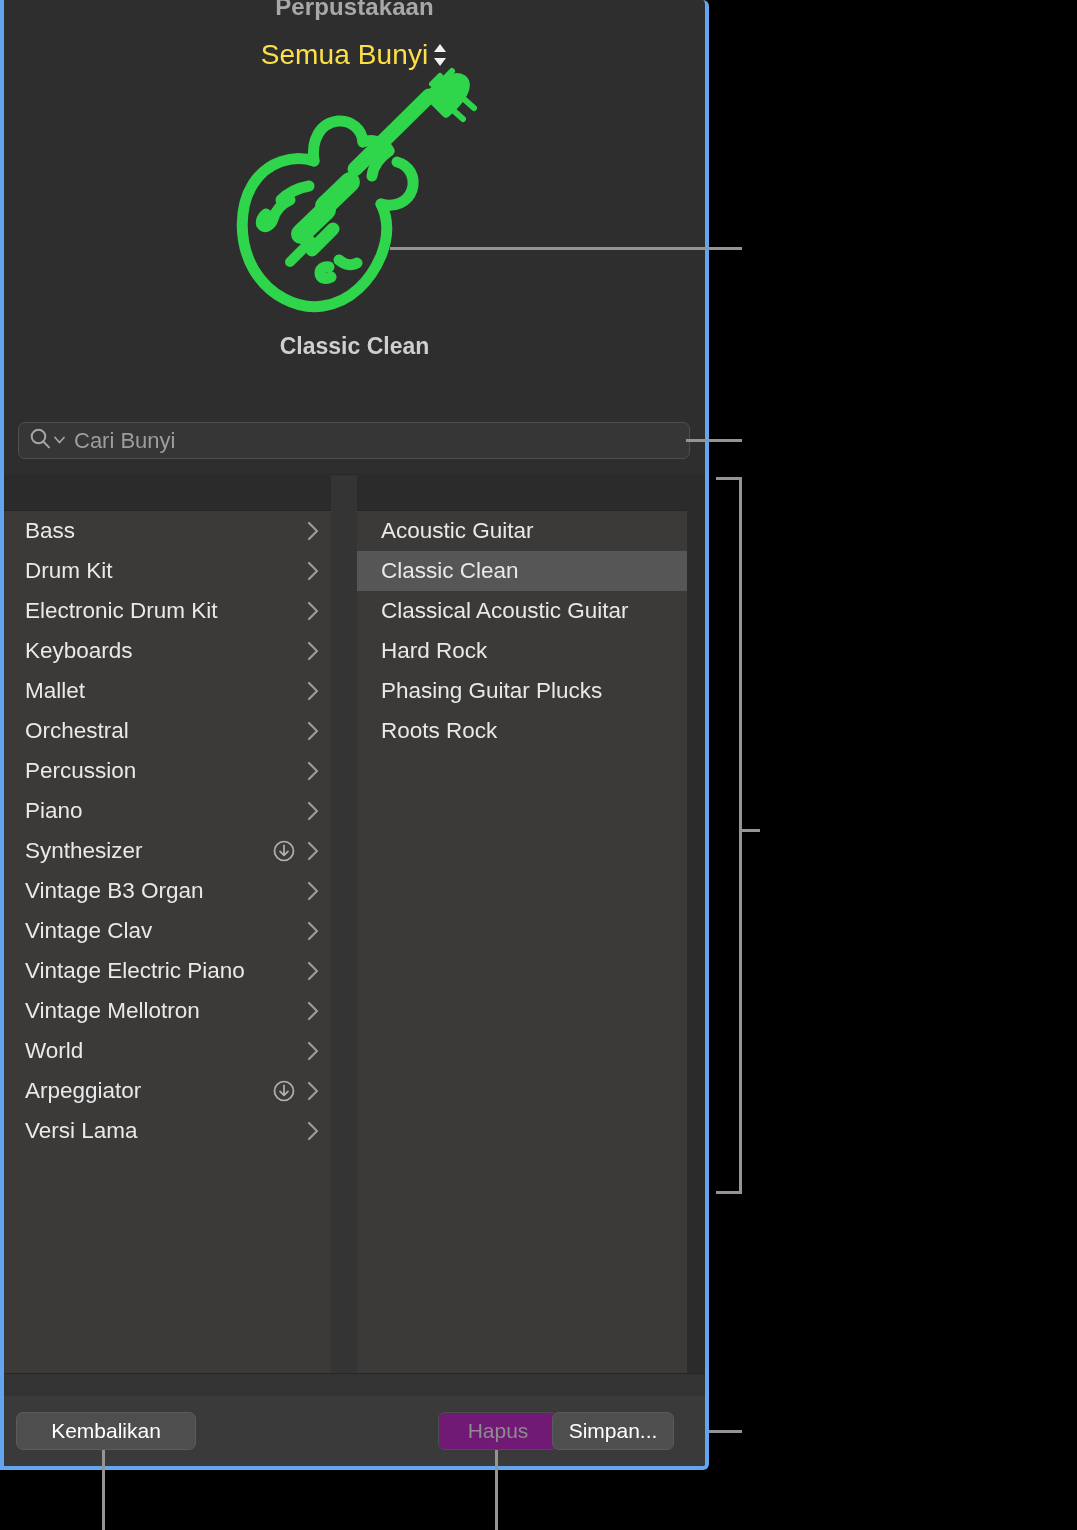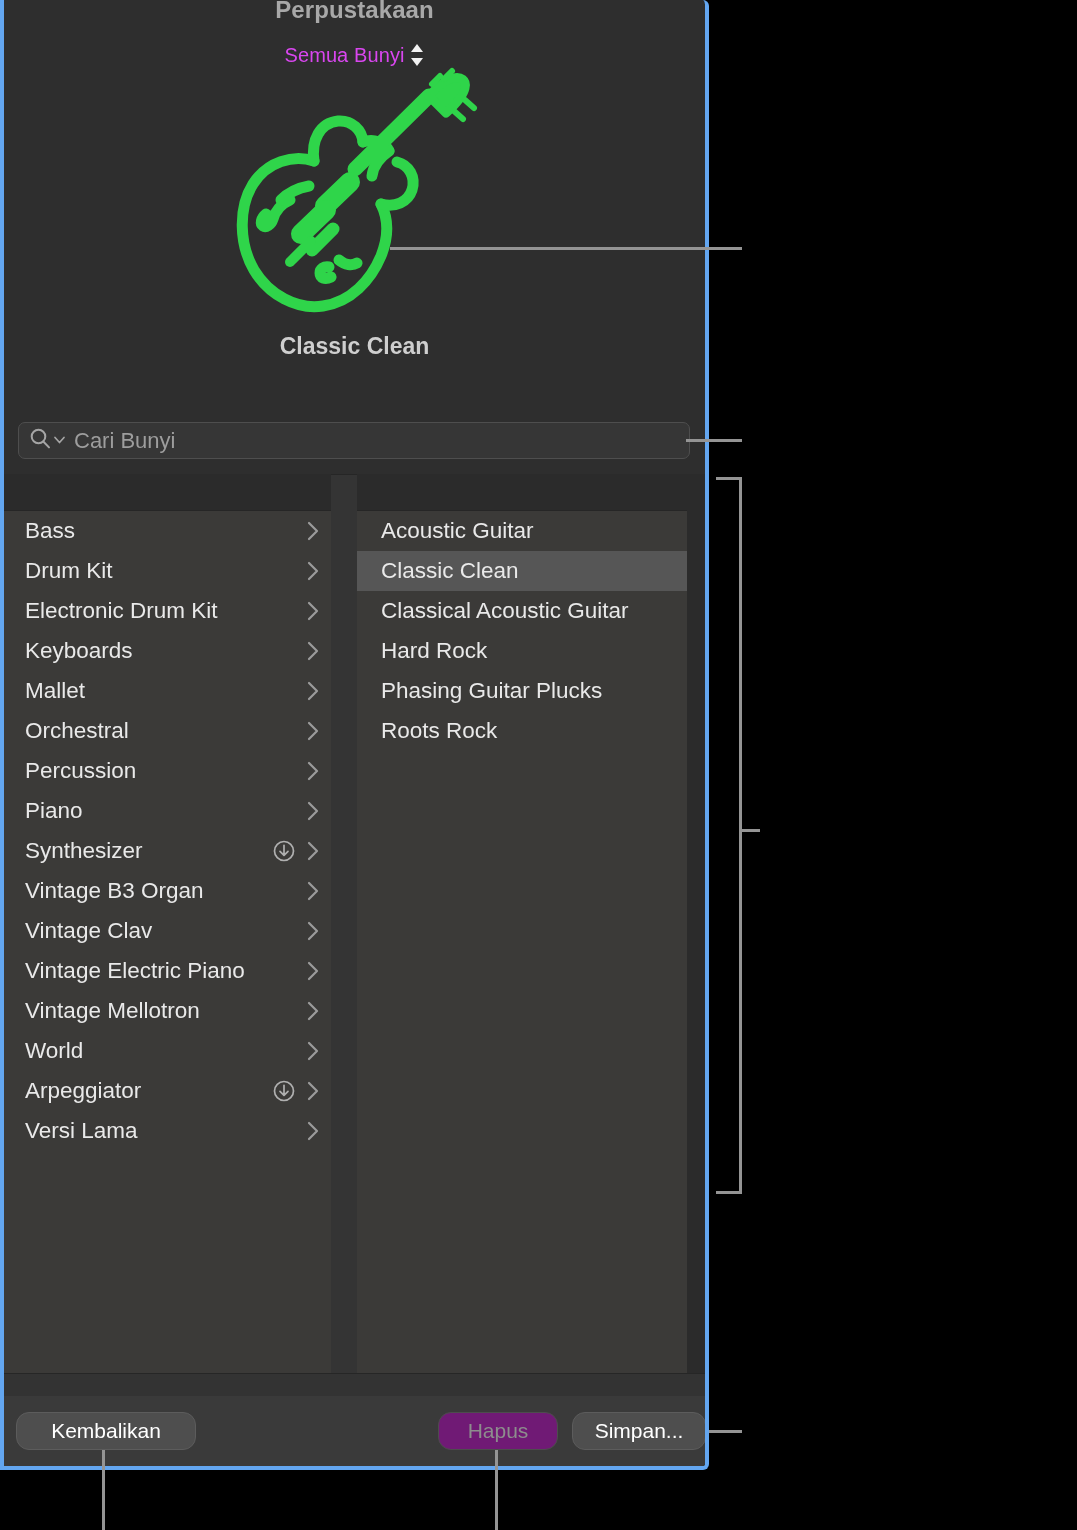--- a/index.html
+++ b/index.html
@@ -58,22 +58,22 @@
     color: #a8a8a8;
     letter-spacing: 0.1px;
   }
   .header-popup {
     display: flex;
     align-items: center;
     gap: 4px;
     cursor: default;
   }
   .header-popup-value {
-    font-size: 20px;
-    color: #d946ef;
+    font-size: 28px;
+    color: #fde047;
     letter-spacing: 0.1px;
   }
   .stepper-icon { display:block; }
 
   
   .preview {
     position: absolute;
     left: 4px; top: 60px;
     width: 701px;
     height: 345px;
@@ -185,33 +185,33 @@
     height: 70px;
     background: #3a3a3a;
   }
   .btn {
     position: absolute;
     top: 16px;
     height: 38px;
     box-sizing: border-box;
     background: #4e4e4e;
     border: 1px solid #5c5c5c;
-    border-radius: 13px;
+    border-radius: 7px;
     color: #ffffff;
     font-family: "Liberation Sans", sans-serif;
     font-size: 21px;
     display: flex;
     align-items: center;
     justify-content: center;
     padding: 0 14px;
     cursor: default;
   }
   .btn-restore { left: 12px; width: 180px; }
   .btn-delete  { left: 434px; width: 120px; background: #701a75; border-color: #4d4d4d; color: #8d8d8d; }
-  .btn-save    { left: 568px; width: 134px; }
+  .btn-save    { left: 548px; width: 122px; }
 
   
   .callout { position: absolute; background: #949494; }
   .callout-h { height: 3px; }
   .callout-v { width: 3px; }
 
   .brace {
     position: absolute;
     border: 3px solid #949494;
     border-left: 0;

